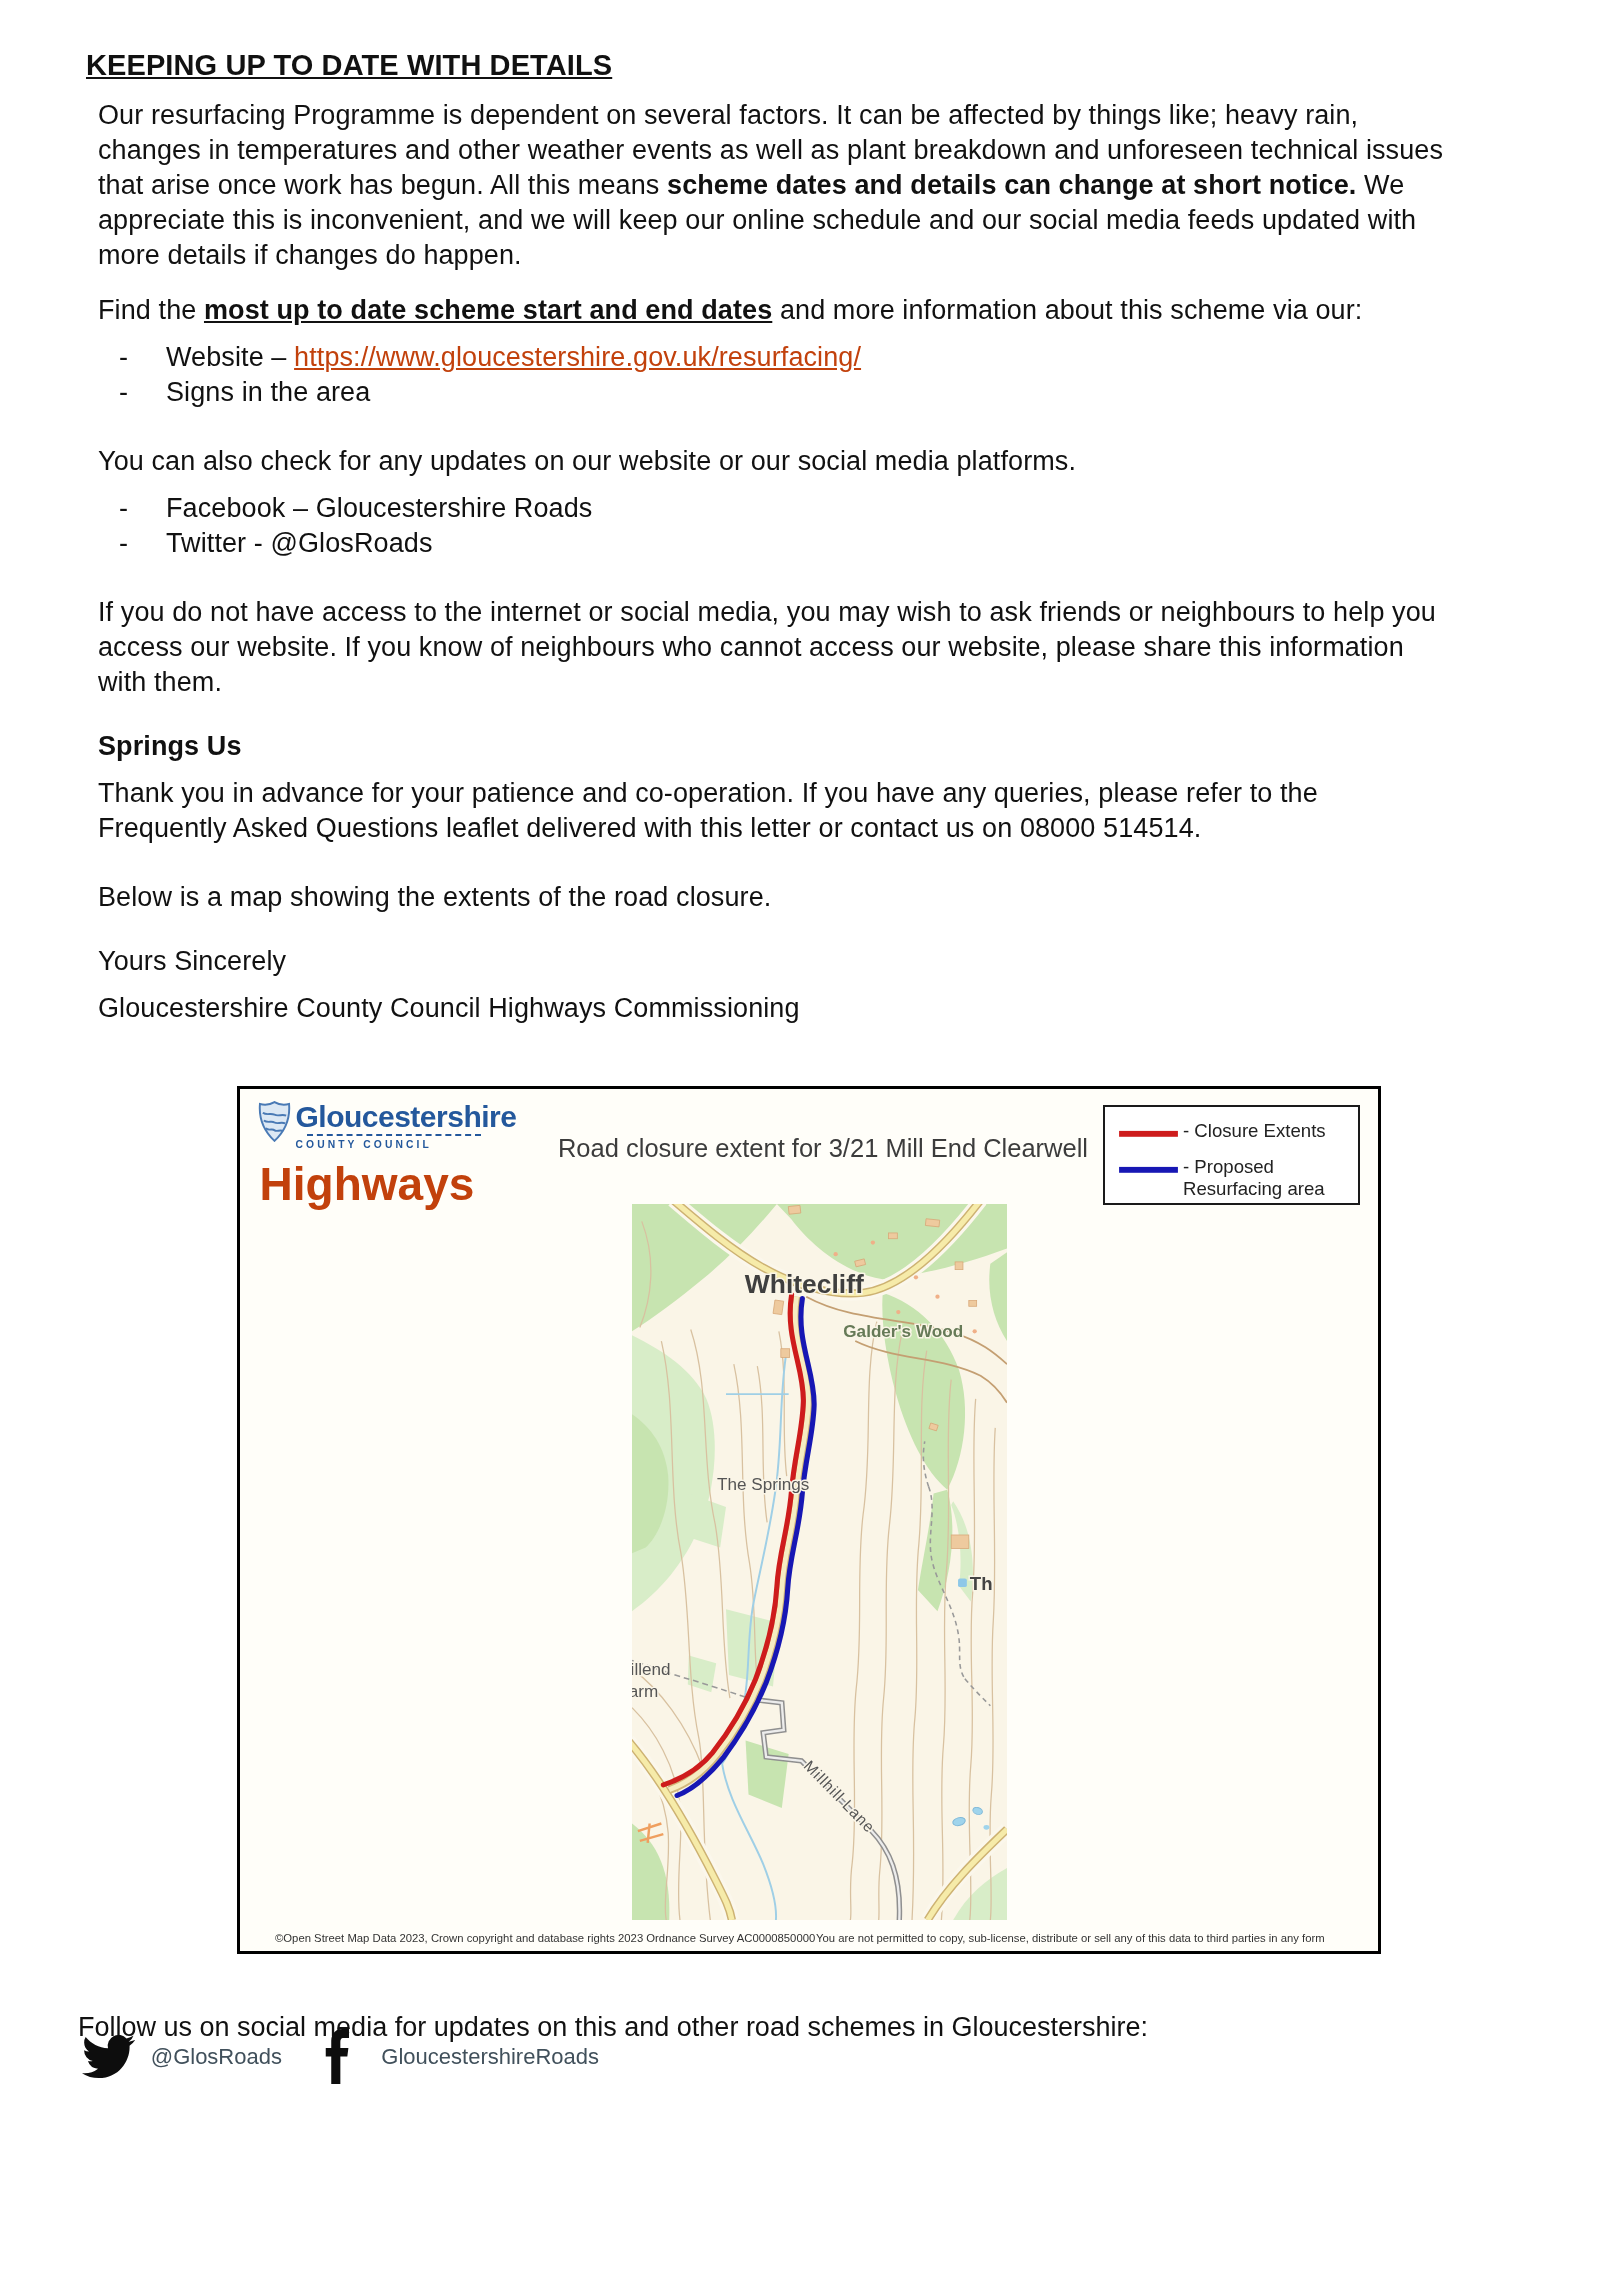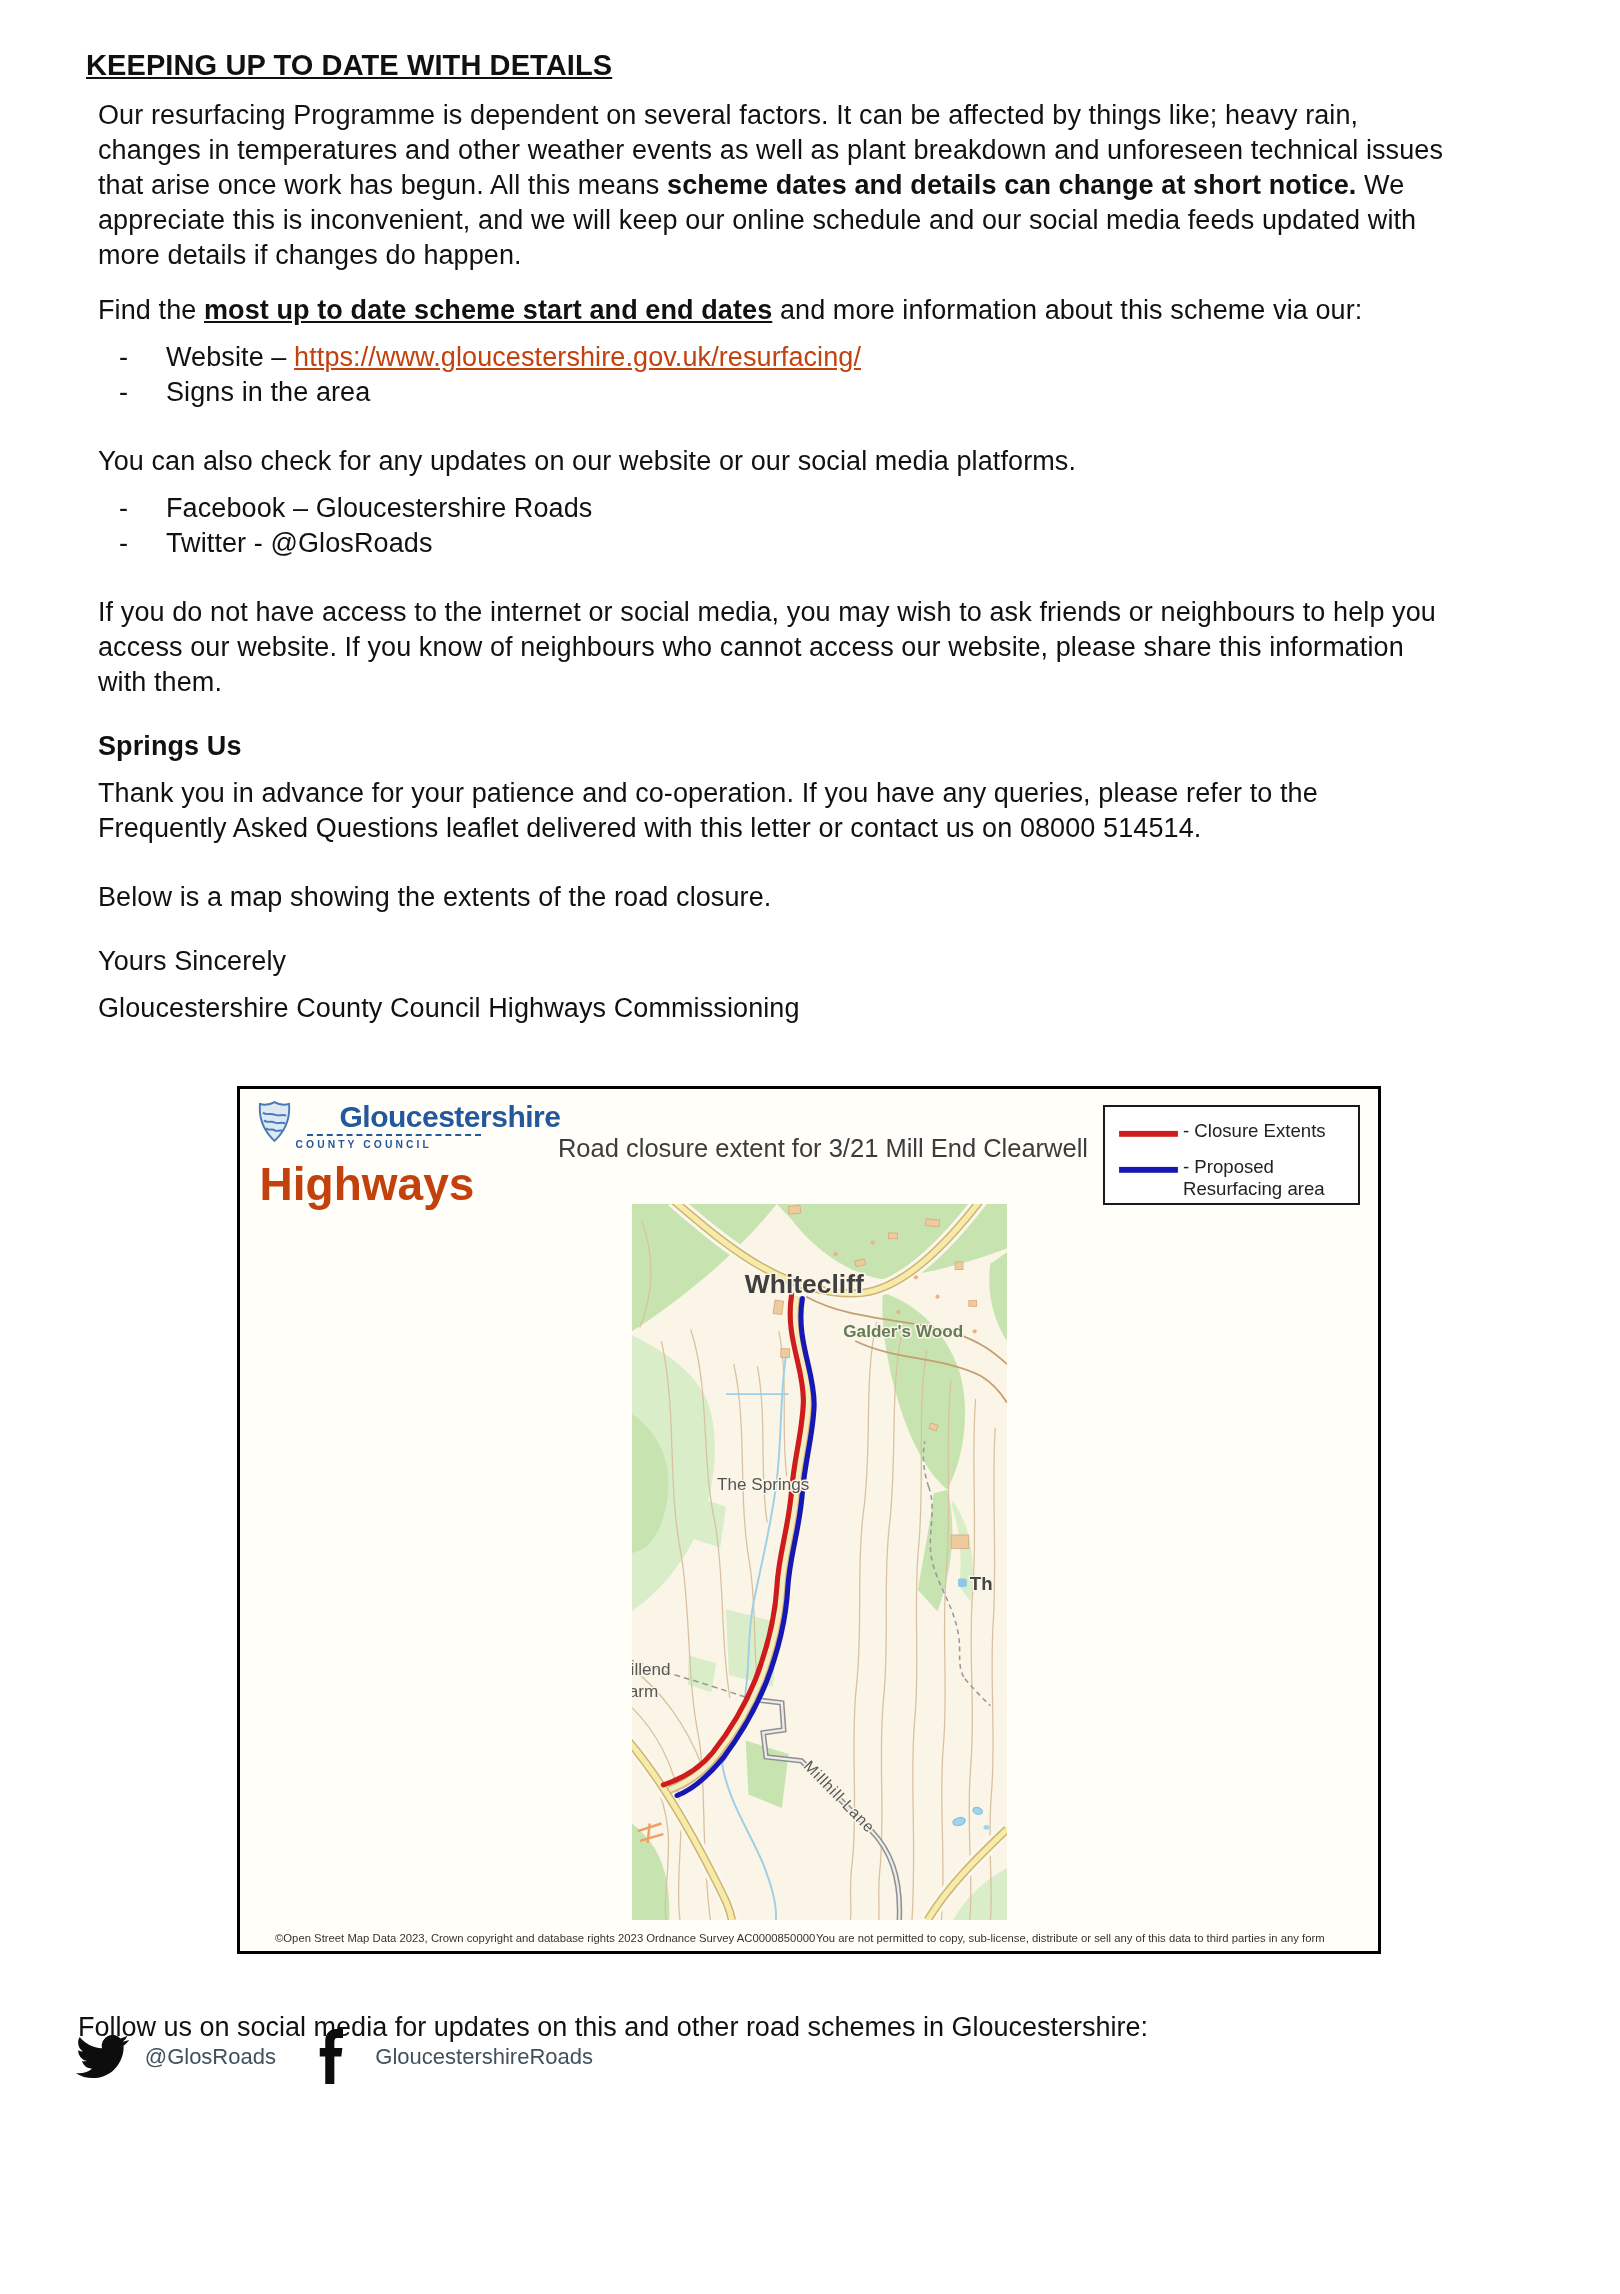--- a/index.html
+++ b/index.html
@@ -32,42 +32,42 @@
 
   
   .map-box {
     position:absolute; left:237px; top:1086px;
     width:1144px; height:868px;
     border:3.9px solid #000; background:#fffef9;
   }
   .logo { position:absolute; left:17.6px; top:11.8px; }
   .logo-row { display:flex; align-items:flex-start; }
   .logo-text { margin-left:4.9px; }
-  .logo-name { font-size:30px; color:#24589c; font-weight:600; line-height:31px; letter-spacing:-0.5px;margin-left:44px; }
+  .logo-name { font-size:30px; color:#24589c; font-weight:600; line-height:31px; letter-spacing:-0.5px; }
   .logo-dashline { border-bottom:2.9px dashed #24589c; width:174px; margin:2px 0 2.9px 11.8px; }
   .logo-sub { font-size:10.3px; letter-spacing:3.1px; color:#24589c; font-weight:bold; text-align:left; width:186px; }
   .logo-brand { font-size:46px; font-weight:bold; color:#c2410c; margin-top:7.8px; margin-left:2px; }
   .map-title {
     position:absolute; left:289px; top:45px; width:588px;
     text-align:center; font-size:25.5px; color:#3c3c3c;
   }
   .legend {
     position:absolute; left:863px; top:15.7px; width:257px; height:100px;
     border:2px solid #1a1a1a; background:#fff;
   }
   .leg-line { position:absolute; left:13.7px; width:59px; height:15.7px; }
   .leg-label { position:absolute; left:78px; font-size:18.6px; color:#222; line-height:22.5px; }
   .map-canvas { position:absolute; left:392px; top:115px; width:300px; height:716px;text-align:center; }
   .map-footer { position:absolute; bottom:6.9px; font-size:11.3px; color:#333; white-space:nowrap; }
   .mf-left { left:35px; }
   .mf-right { left:576px; }
 
   
   .follow { position:absolute; left:66px; top:2000px; font-size:27px; }
-  .social-row { position:absolute; left:72px; top:2025px; display:flex; align-items:center; height:63px; }
+  .social-row { position:absolute; left:78px; top:2025px; display:flex; align-items:center; height:63px; }
   .soc-label { font-size:22px; color:#41505b; }
   svg text { font-family:"Liberation Sans", sans-serif; }
 </style>
 </head>
 <body>
 
 <div class="content">
 
   <h1 class="heading">KEEPING UP TO DATE WITH DETAILS</h1>
 

